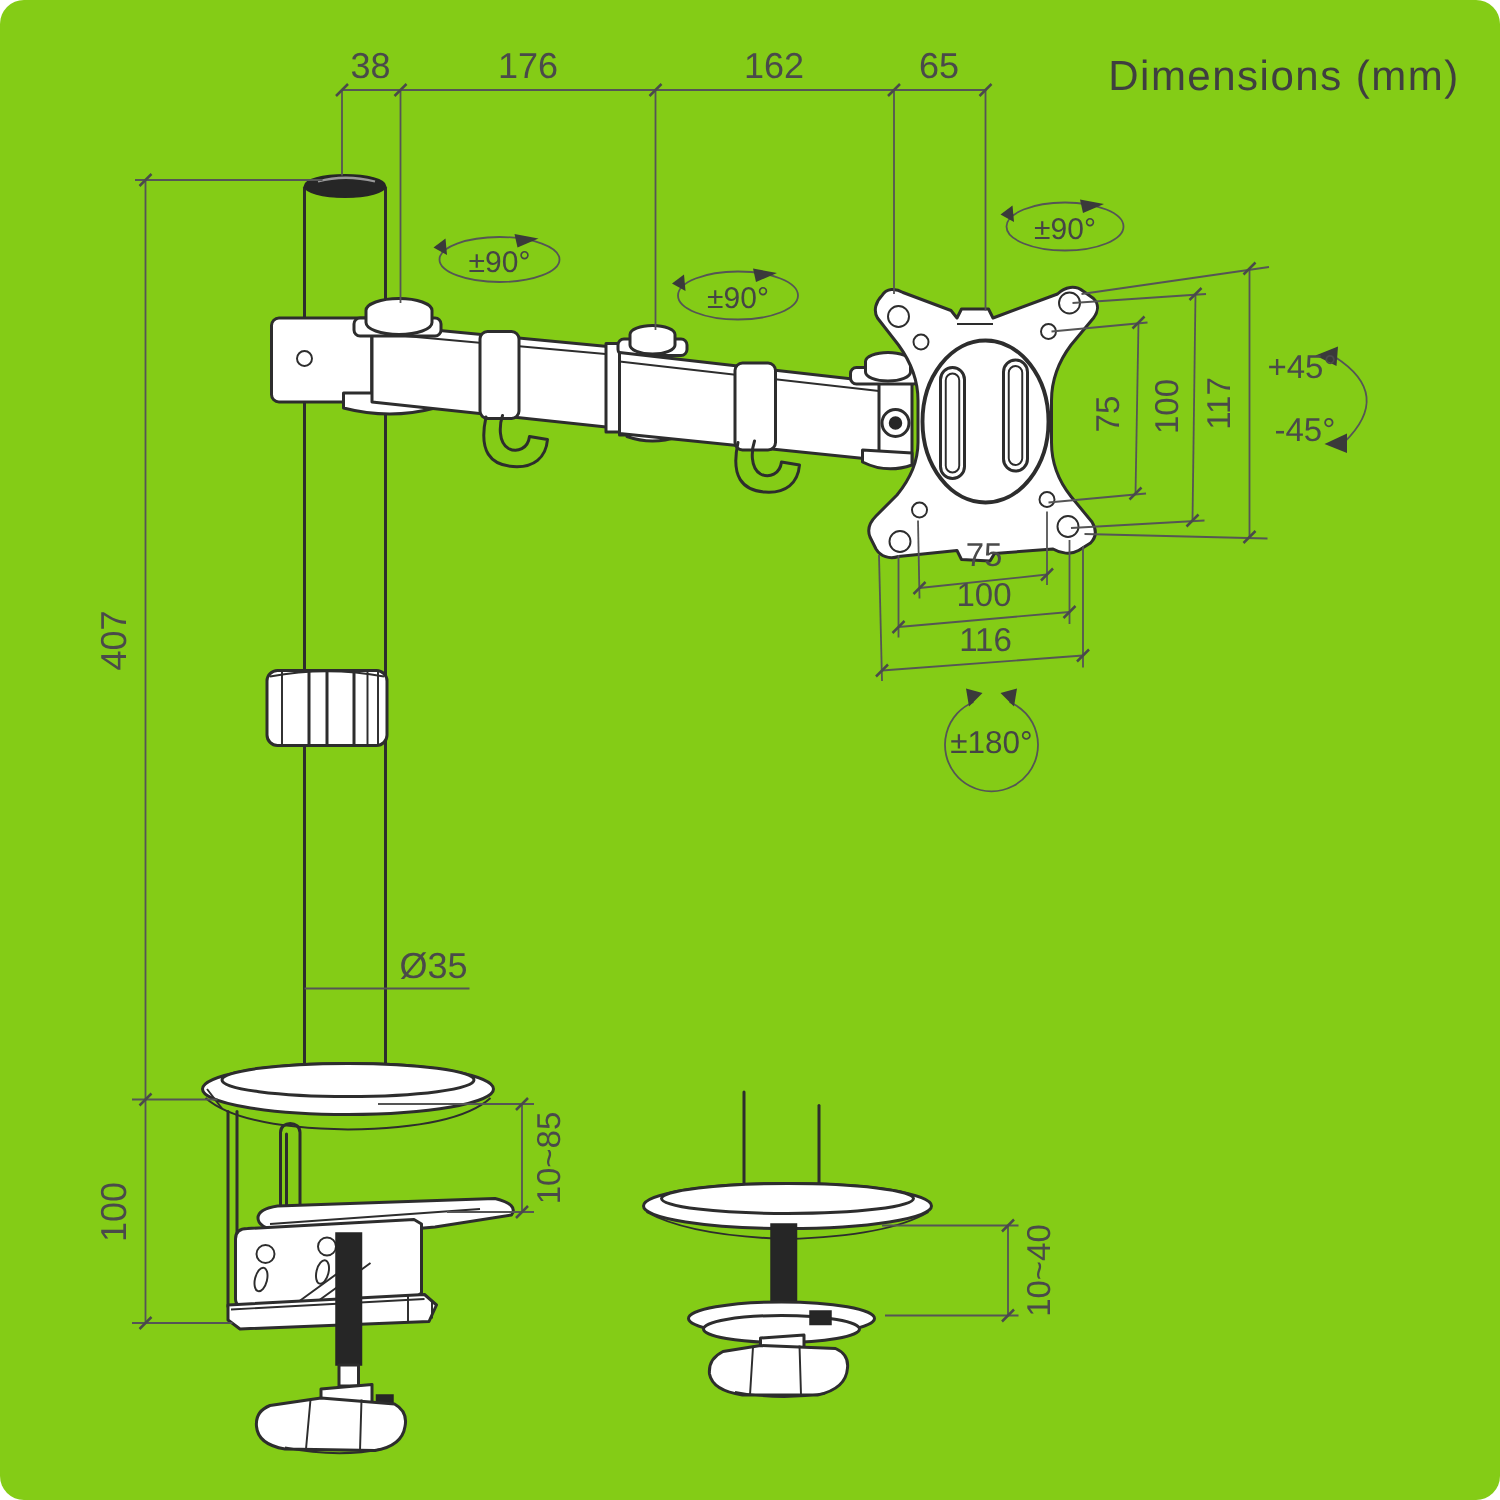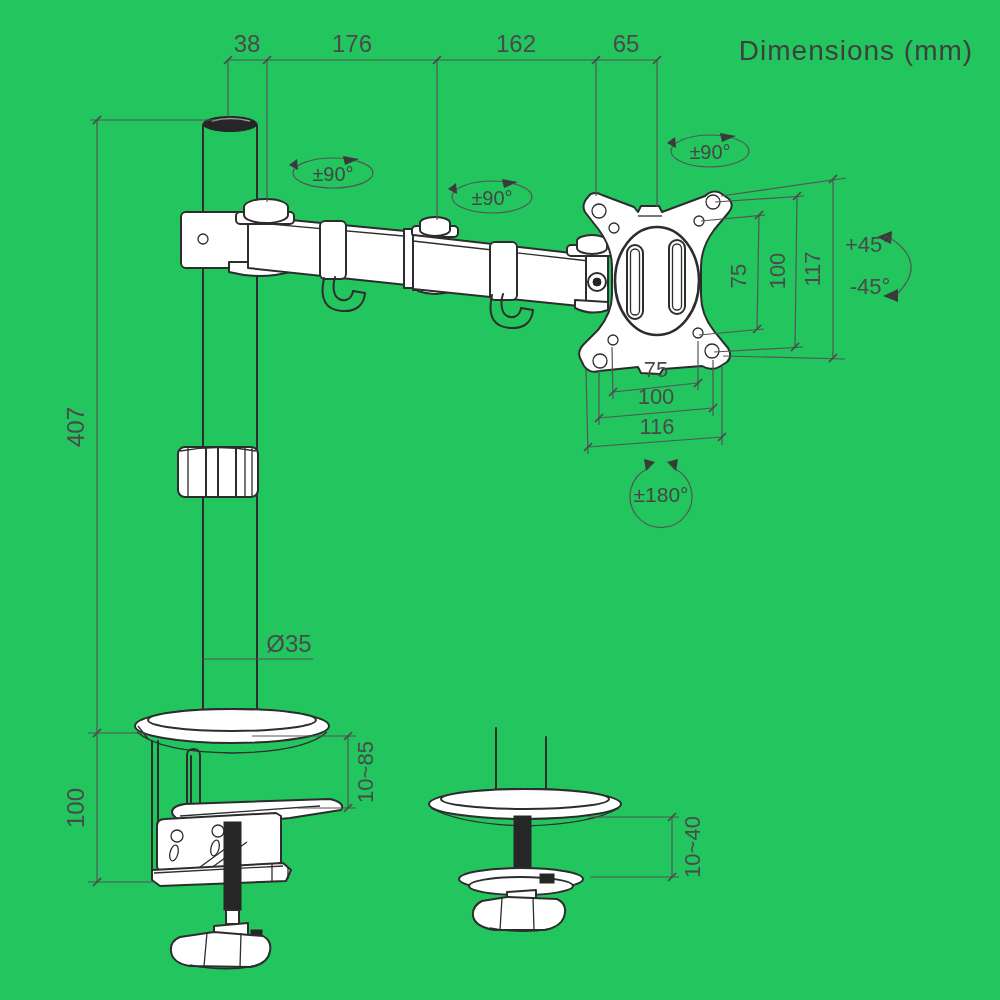--- a/index.html
+++ b/index.html
@@ -1,16 +1,16 @@
 <!DOCTYPE html>
 <html><head>
 <meta charset="utf-8">
 <style>
   html,body{margin:0;padding:0;background:#ffffff;}
-  #stage{position:relative;width:1000px;height:1000px;background:#22c55e;overflow:hidden;}
+  #stage{position:relative;width:1000px;height:1000px;background:#84cc16;overflow:hidden;border-radius:16px;}
   svg{display:block;}
   .part{fill:#ffffff;stroke:#2d2d2d;stroke-width:2;stroke-linejoin:round;}
   .pline{fill:none;stroke:#2d2d2d;stroke-width:2;stroke-linecap:round;stroke-linejoin:round;}
   .pthin{fill:none;stroke:#2d2d2d;stroke-width:1.3;}
   .dark{fill:#262626;stroke:#262626;stroke-width:1;}
   .dim{fill:none;stroke:#555555;stroke-width:1.2;}
   .tick{stroke:#4a4a4a;stroke-width:1.7;}
   .arr{fill:#3a3a3a;stroke:none;}
   text{font-family:"Liberation Sans",sans-serif;fill:#4a4a4a;text-anchor:middle;}
   .dimtxt{font-size:24px;}

